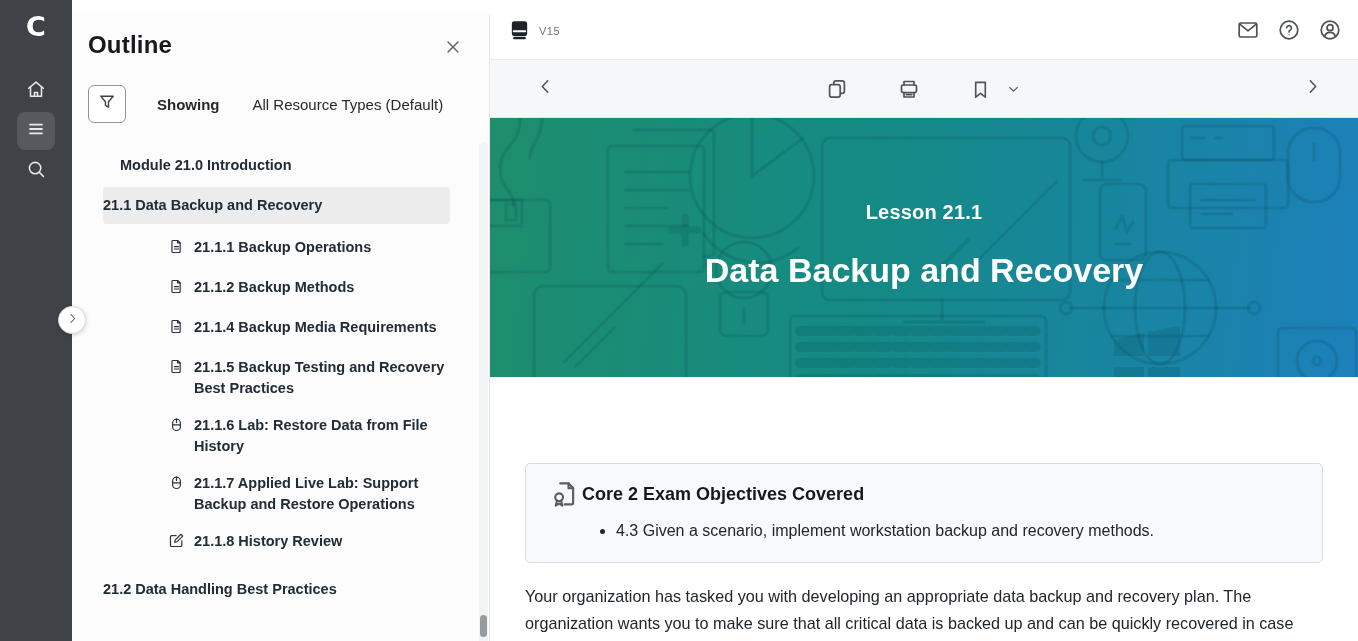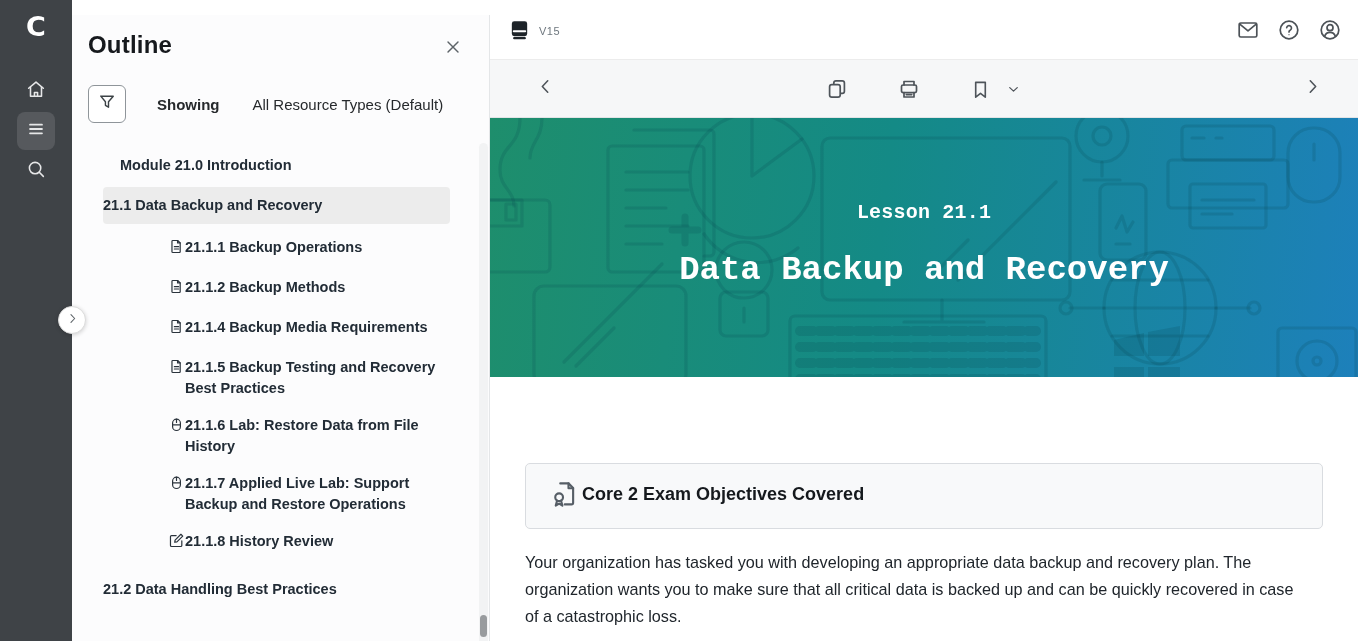--- a/index.html
+++ b/index.html
@@ -27,21 +27,21 @@
     display:flex; align-items:center; justify-content:center; cursor:pointer; }
   .showing-label { font-weight:700; font-size:15px; color:#26292c; margin-left:12px; }
   .filter-value { font-size:15px; color:#26292c; margin-left:14px; }
 
   .tree { margin-top:30px; }
   .ti { font-size:14.5px; font-weight:700; color:#222c36; line-height:21px; cursor:pointer; }
   .ti-module { margin:0 40px 9px 48px; padding:2px 0; }
   .ti-lesson { margin:0 39px 13px 31px; padding:8px 12px 8px 0; border-radius:4px; }
   .ti-lesson.selected { background:#ececec; }
   .ti-lesson.later { margin-top:6px; }
-  .ti-topic { display:flex; margin:0 18px 16px 96px; }
+  .ti-topic { display:flex; gap:9px; margin:0 18px 16px 96px; }
   .ti-topic .lbl { max-width:280px; }
   .ti .icn { flex:0 0 17px; color:#2a333c; padding-top:1px; }
 
   .scroll-track { position:absolute; right:1px; top:128px; bottom:0; width:9px; background:#f2f3f4; border-radius:5px; }
   .scroll-thumb { position:absolute; right:2px; top:600px; width:7px; height:22px; background:#989b9e; border-radius:4px; cursor:pointer; }
 
   
   .main { position:absolute; left:490px; top:0; width:868px; height:641px; background:#fff; }
   .app-header { height:60px; background:#fff; border-bottom:1px solid #ececec; display:flex; align-items:center; padding:0 16px 0 18px; }
   .book-ic { color:#1d2328; display:flex; }
@@ -249,21 +249,21 @@
           </svg>
         </span>
     </div>
     <span class="tb-btn tb-fwd">
       <span><svg viewBox="0 0 24 24" width="19" height="19" fill="none" stroke="currentColor" stroke-width="1.7" stroke-linecap="round" stroke-linejoin="round">
             <path d="M9.2 4.8 16 12l-6.8 7.2" stroke-width="2"></path>
           </svg></span>
     </span>
   </div>
 
-  <div class="banner" style="background: linear-gradient(97deg, rgb(30, 142, 108) 0%, rgb(20, 138, 134) 45%, rgb(29, 128, 187) 100%); font-family: Liberation Mono, monospace;">
+  <div class="banner" style="background: linear-gradient(97deg, rgb(30, 142, 108) 0%, rgb(20, 138, 134) 45%, rgb(29, 128, 187) 100%);">
     <svg class="deco" width="868" height="259" viewBox="0 0 868 259" fill="none" stroke="#06414f" stroke-opacity="0.17" stroke-width="3.2" stroke-linecap="round" stroke-linejoin="round">
 
       <path d="M30 0c0 30-20 26-20 52 0 18 14 20 14 36"></path>
       <path d="M52 0c0 22-12 24-12 40"></path>
 
       <g transform="translate(-26,82)">
           <rect width="86" height="72" rx="5"></rect>
           <rect x="18" y="0" width="40" height="26"></rect>
           <rect x="42" y="4" width="10" height="16"></rect>
         </g>
@@ -360,17 +360,20 @@
         <span class="obj-ic">
             <svg viewBox="0 0 24 24" width="30" height="30" fill="none" stroke="currentColor" stroke-width="1.7" stroke-linecap="round" stroke-linejoin="round">
               <path d="M8.2 3.5h6.6l3.7 3.7V19a1.3 1.3 0 0 1-1.3 1.3h-5.4"></path>
               <path d="M14.8 3.5v3.9h3.7"></path>
               <circle cx="7.3" cy="14.6" r="3.1"></circle>
               <path d="m5.7 17.2-1.1 4.1 2.7-1.6 2.6 1.6-1.1-4.1"></path>
             </svg>
           </span>
         <span class="obj-title">Core 2 Exam Objectives Covered</span>
       </div>
+      <ul class="obj-list">
+        <li>4.3 Given a scenario, implement workstation backup and recovery methods.</li>
+      </ul>
     </div>
     <p class="para">Your organization has tasked you with developing an appropriate data backup and recovery plan. The organization wants you to make sure that all critical data is backed up and can be quickly recovered in case of a catastrophic loss.</p>
   </div>
 
 </div>
 
 </body></html>

